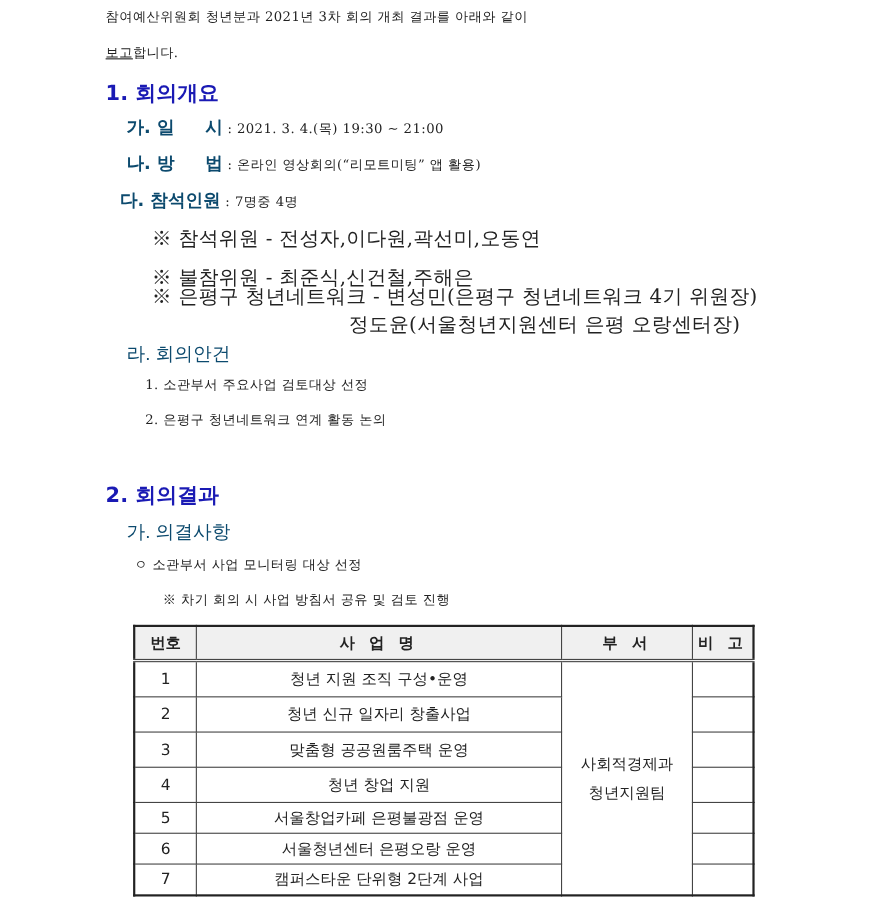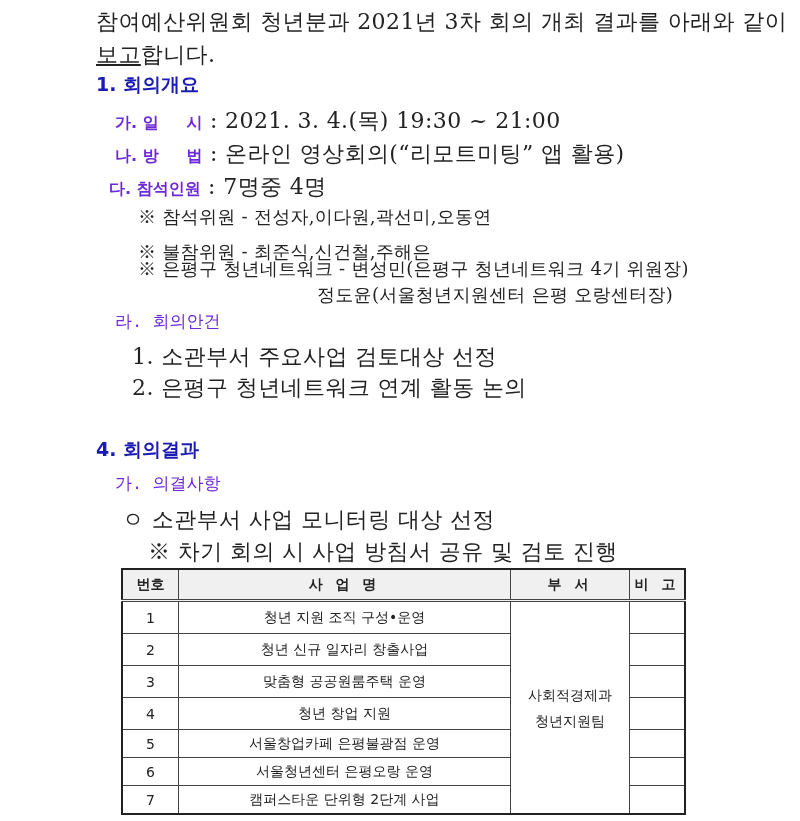--- a/index.html
+++ b/index.html
@@ -2,31 +2,31 @@
 <html><head>
 <meta charset="utf-8">
 <style>
   html, body { margin:0; padding:0; background:#ffffff; }
   body {
     width:800px; height:821px; position:relative; overflow:hidden;
     font-family:"DejaVu Serif","Liberation Serif",serif;
     color:#222222;
   }
   .abs { position:absolute; white-space:nowrap; }
-  .body-text { font-size:22px; letter-spacing:0.4px; }
+  .body-text { font-size:12px; letter-spacing:0.4px; }
   .small-text { font-size:18px; letter-spacing:0.3px; }
   .heading {
     font-family:"DejaVu Sans","Liberation Sans",sans-serif;
     font-weight:bold; font-size:19px; color:#1a1ab4;
   }
   .sub-label {
     font-family:"DejaVu Sans","Liberation Sans",sans-serif;
-    font-weight:bold; font-size:16px; color:#6d28d9;
+    font-weight:bold; font-size:16px; color:#0c4a6e;
   }
-  .sub-label.plain { font-weight:normal; font-family:Liberation Mono, monospace; font-size:17px; }
+  .sub-label.plain { font-weight:normal; font-family:Liberation Sans, sans-serif; font-size:17px; }
   .underline { text-decoration:underline; }
 
   
   table.proj {
     position:absolute; left:121px; top:568px;
     border-collapse:collapse;
     font-family:"DejaVu Sans","Liberation Sans",sans-serif;
     font-size:14px; color:#222;
     border:2px solid #222;
   }
@@ -68,21 +68,21 @@
 
 <div class="abs small-text" style="left:138px; top:205px;">※ 참석위원 - 전성자,이다원,곽선미,오동연</div>
 <div class="abs small-text" style="left:138px; top:240px;">※ 불참위원 - 최준식,신건철,주해은</div>
 <div class="abs small-text" style="left:138px; top:257px;">※ 은평구 청년네트워크 - 변성민(은평구 청년네트워크 4기 위원장)</div>
 <div class="abs small-text" style="left:317px; top:283px;text-align:right;">정도윤(서울청년지원센터 은평 오랑센터장)</div>
 
 <div class="abs sub-label plain" style="left:115px; top:310px;">라. 회의안건</div>
 <div class="abs body-text" style="left:132px; top:342px;">1. 소관부서 주요사업 검토대상 선정</div>
 <div class="abs body-text" style="left:132px; top:373px;">2. 은평구 청년네트워크 연계 활동 논의</div>
 
-<div class="abs heading" style="left:96px; top:437px;">4. 회의결과</div>
+<div class="abs heading" style="left:96px; top:437px;">2. 회의결과</div>
 <div class="abs sub-label plain" style="left:115px; top:472px;">가. 의결사항</div>
 <div class="abs body-text" style="left:122px; top:505px;">ㅇ 소관부서 사업 모니터링 대상 선정</div>
 <div class="abs body-text" style="left:148px; top:537px;">※ 차기 회의 시 사업 방침서 공유 및 검토 진행</div>
 
 <table class="proj">
   <thead>
     <tr>
       <th class="col-no" style="letter-spacing:0;text-align:center;">번호</th>
       <th class="col-name">사 업 명</th>
       <th class="col-dept">부 서</th>

